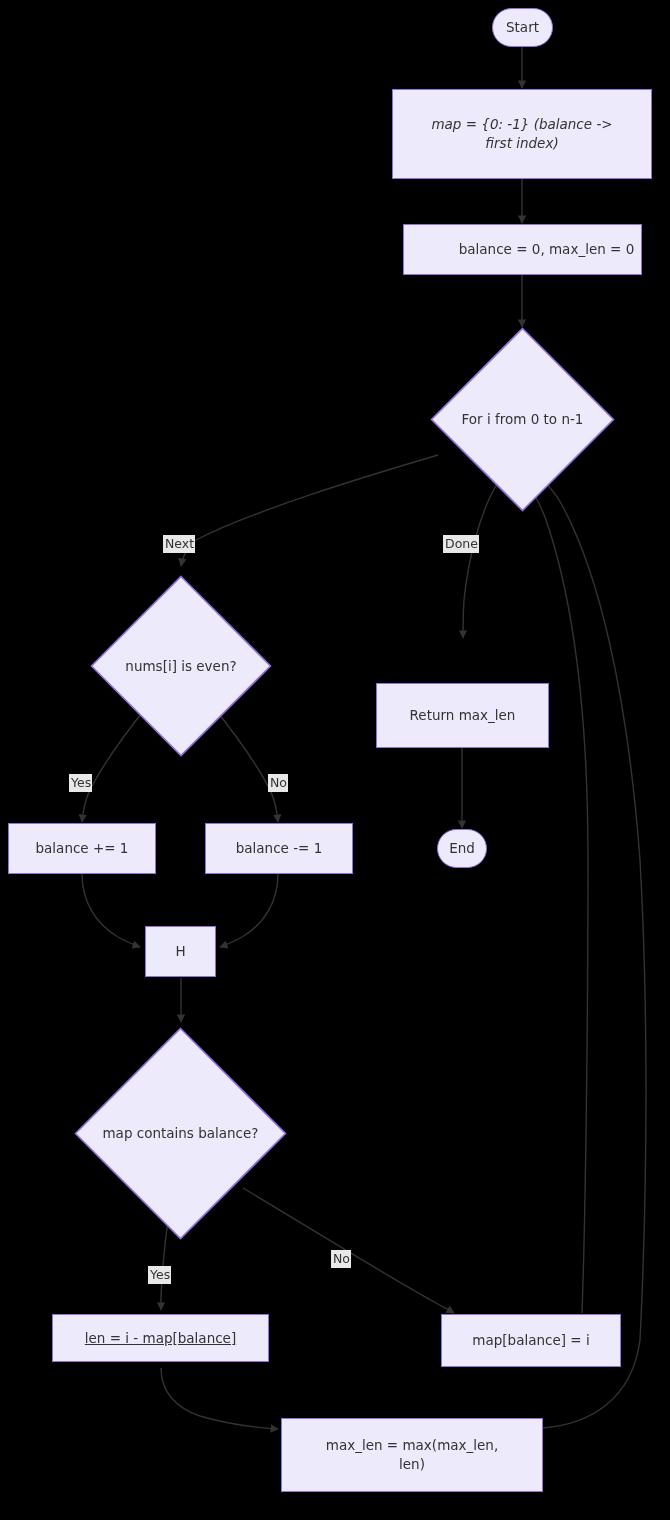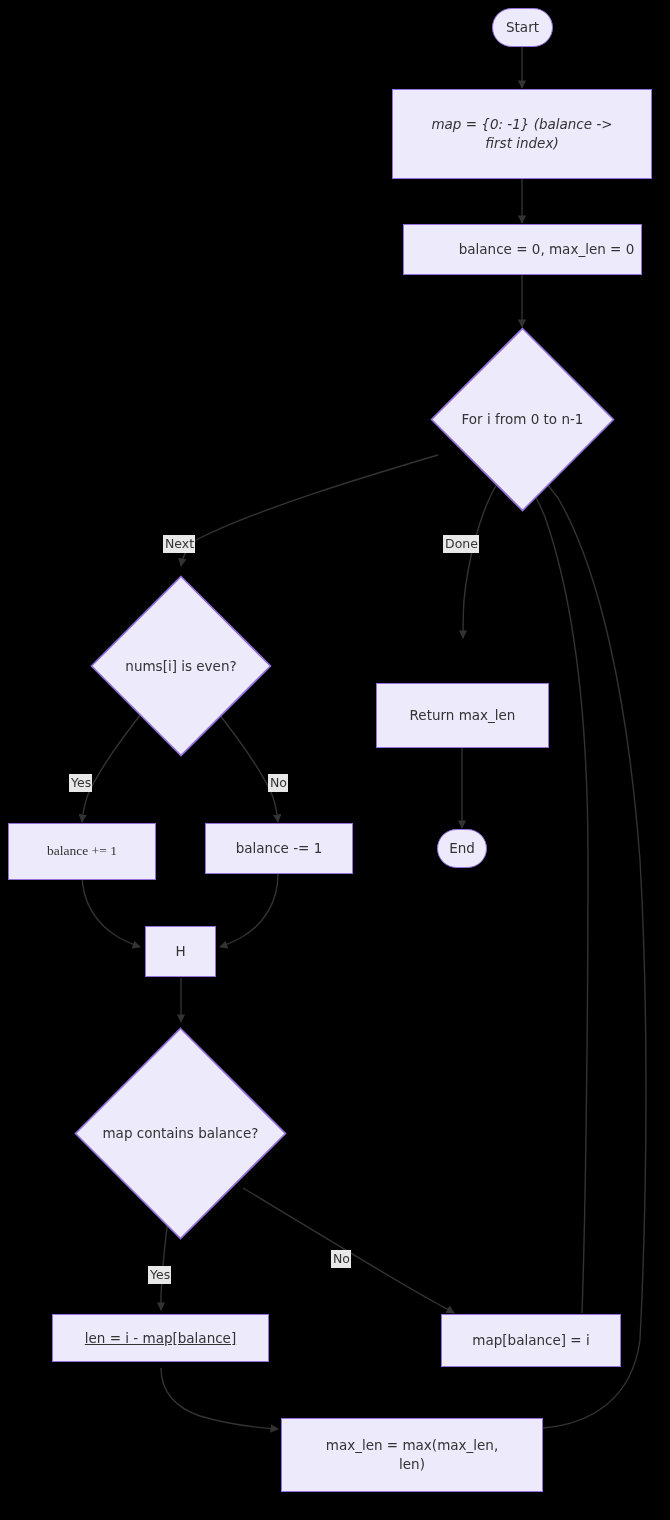--- a/index.html
+++ b/index.html
@@ -127,21 +127,21 @@
     <div class="diamond-label">For i from 0 to n-1</div>
   </div>
 
   <div class="diamond-wrap" style="left:90px; top:575px; width:182px; height:182px;">
     <svg class="diamond-shape" viewBox="0 0 182 182" preserveAspectRatio="none">
       <polygon points="91,1.5 180.5,91 91,180.5 1.5,91" fill="#ECEAFB" stroke="#9370DB" stroke-width="1.6"></polygon>
     </svg>
     <div class="diamond-label">nums[i] is even?</div>
   </div>
 
-  <div class="node rect" style="left:8px; top:823px; width:148px; height:57px;font-family:Liberation Serif, serif;">balance += 1</div>
+  <div class="node rect" style="left:8px; top:823px; width:148px; height:51px;">balance += 1</div>
 
   <div class="node rect" style="left:205px; top:823px; width:148px; height:51px;">balance -= 1</div>
 
   <div class="node rect" style="left:145px; top:926px; width:71px; height:51px;">H</div>
 
   <div class="diamond-wrap" style="left:74px; top:1027px; width:213px; height:213px;">
     <svg class="diamond-shape" viewBox="0 0 213 213" preserveAspectRatio="none">
       <polygon points="106.5,1.5 211.5,106.5 106.5,211.5 1.5,106.5" fill="#ECEAFB" stroke="#9370DB" stroke-width="1.6"></polygon>
     </svg>
     <div class="diamond-label">map contains balance?</div>

